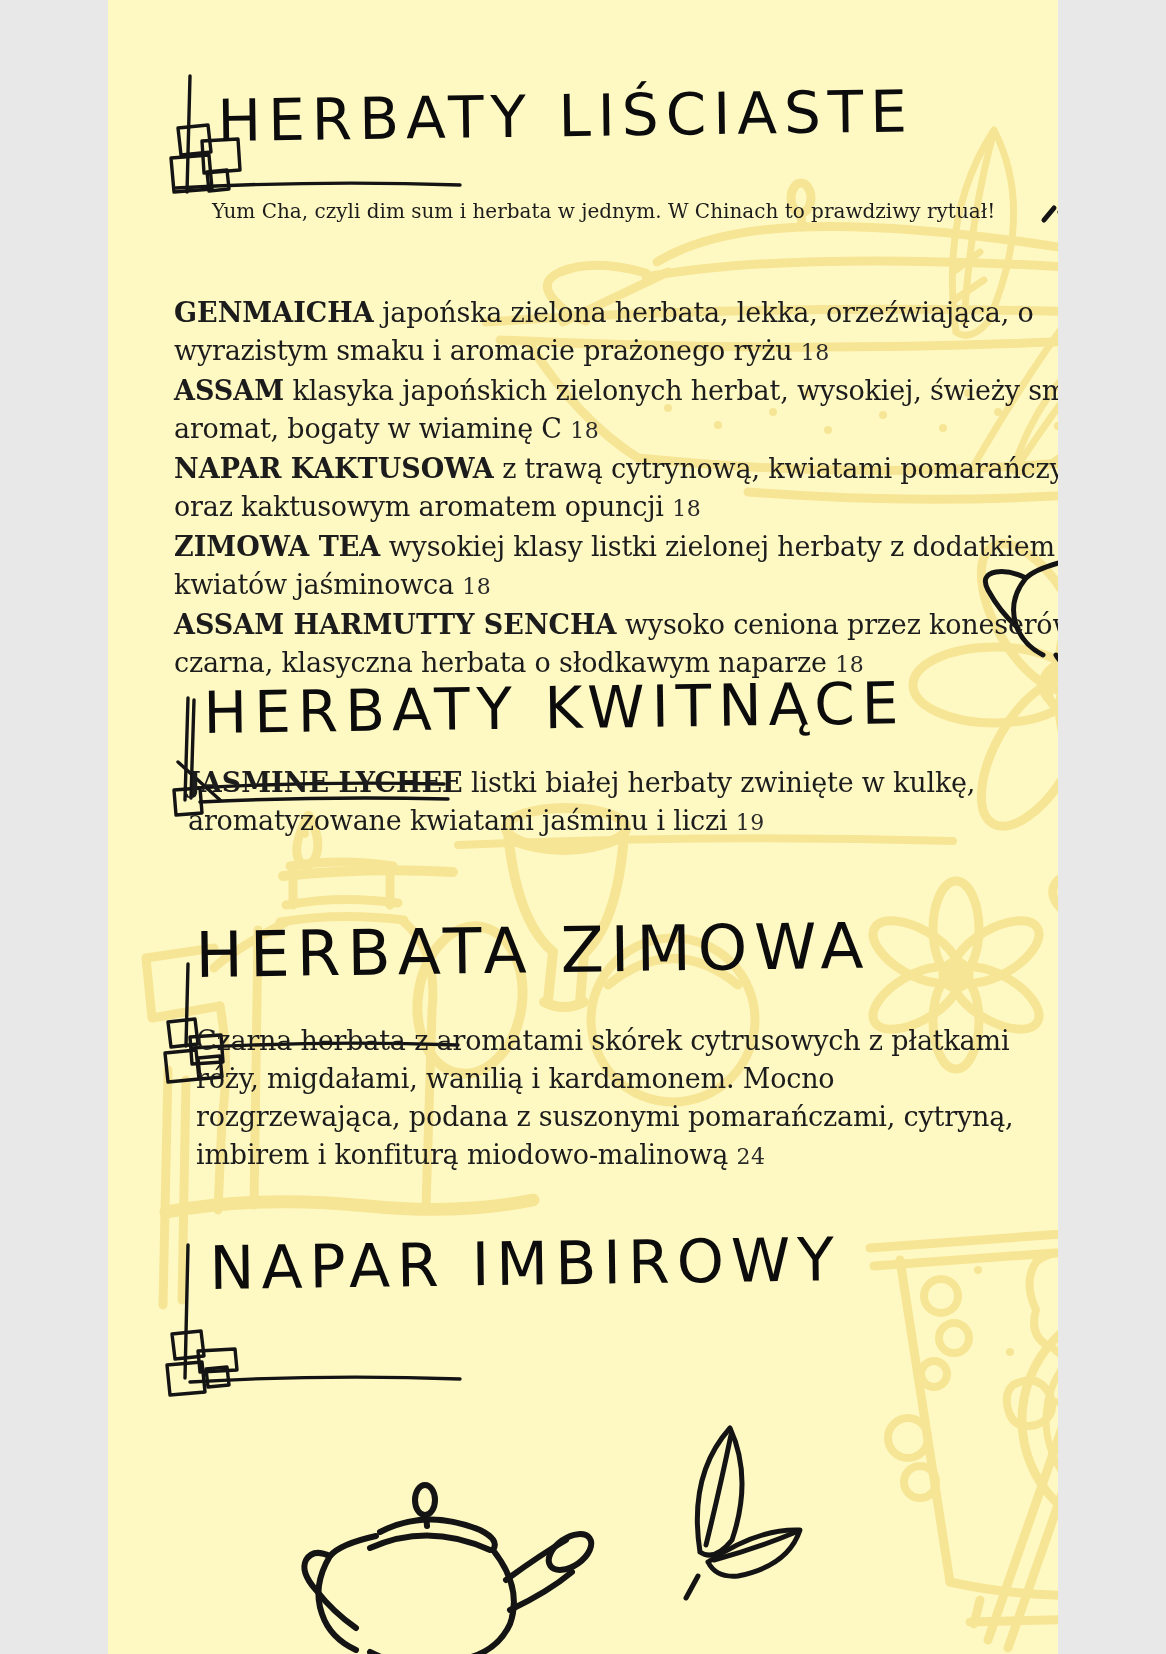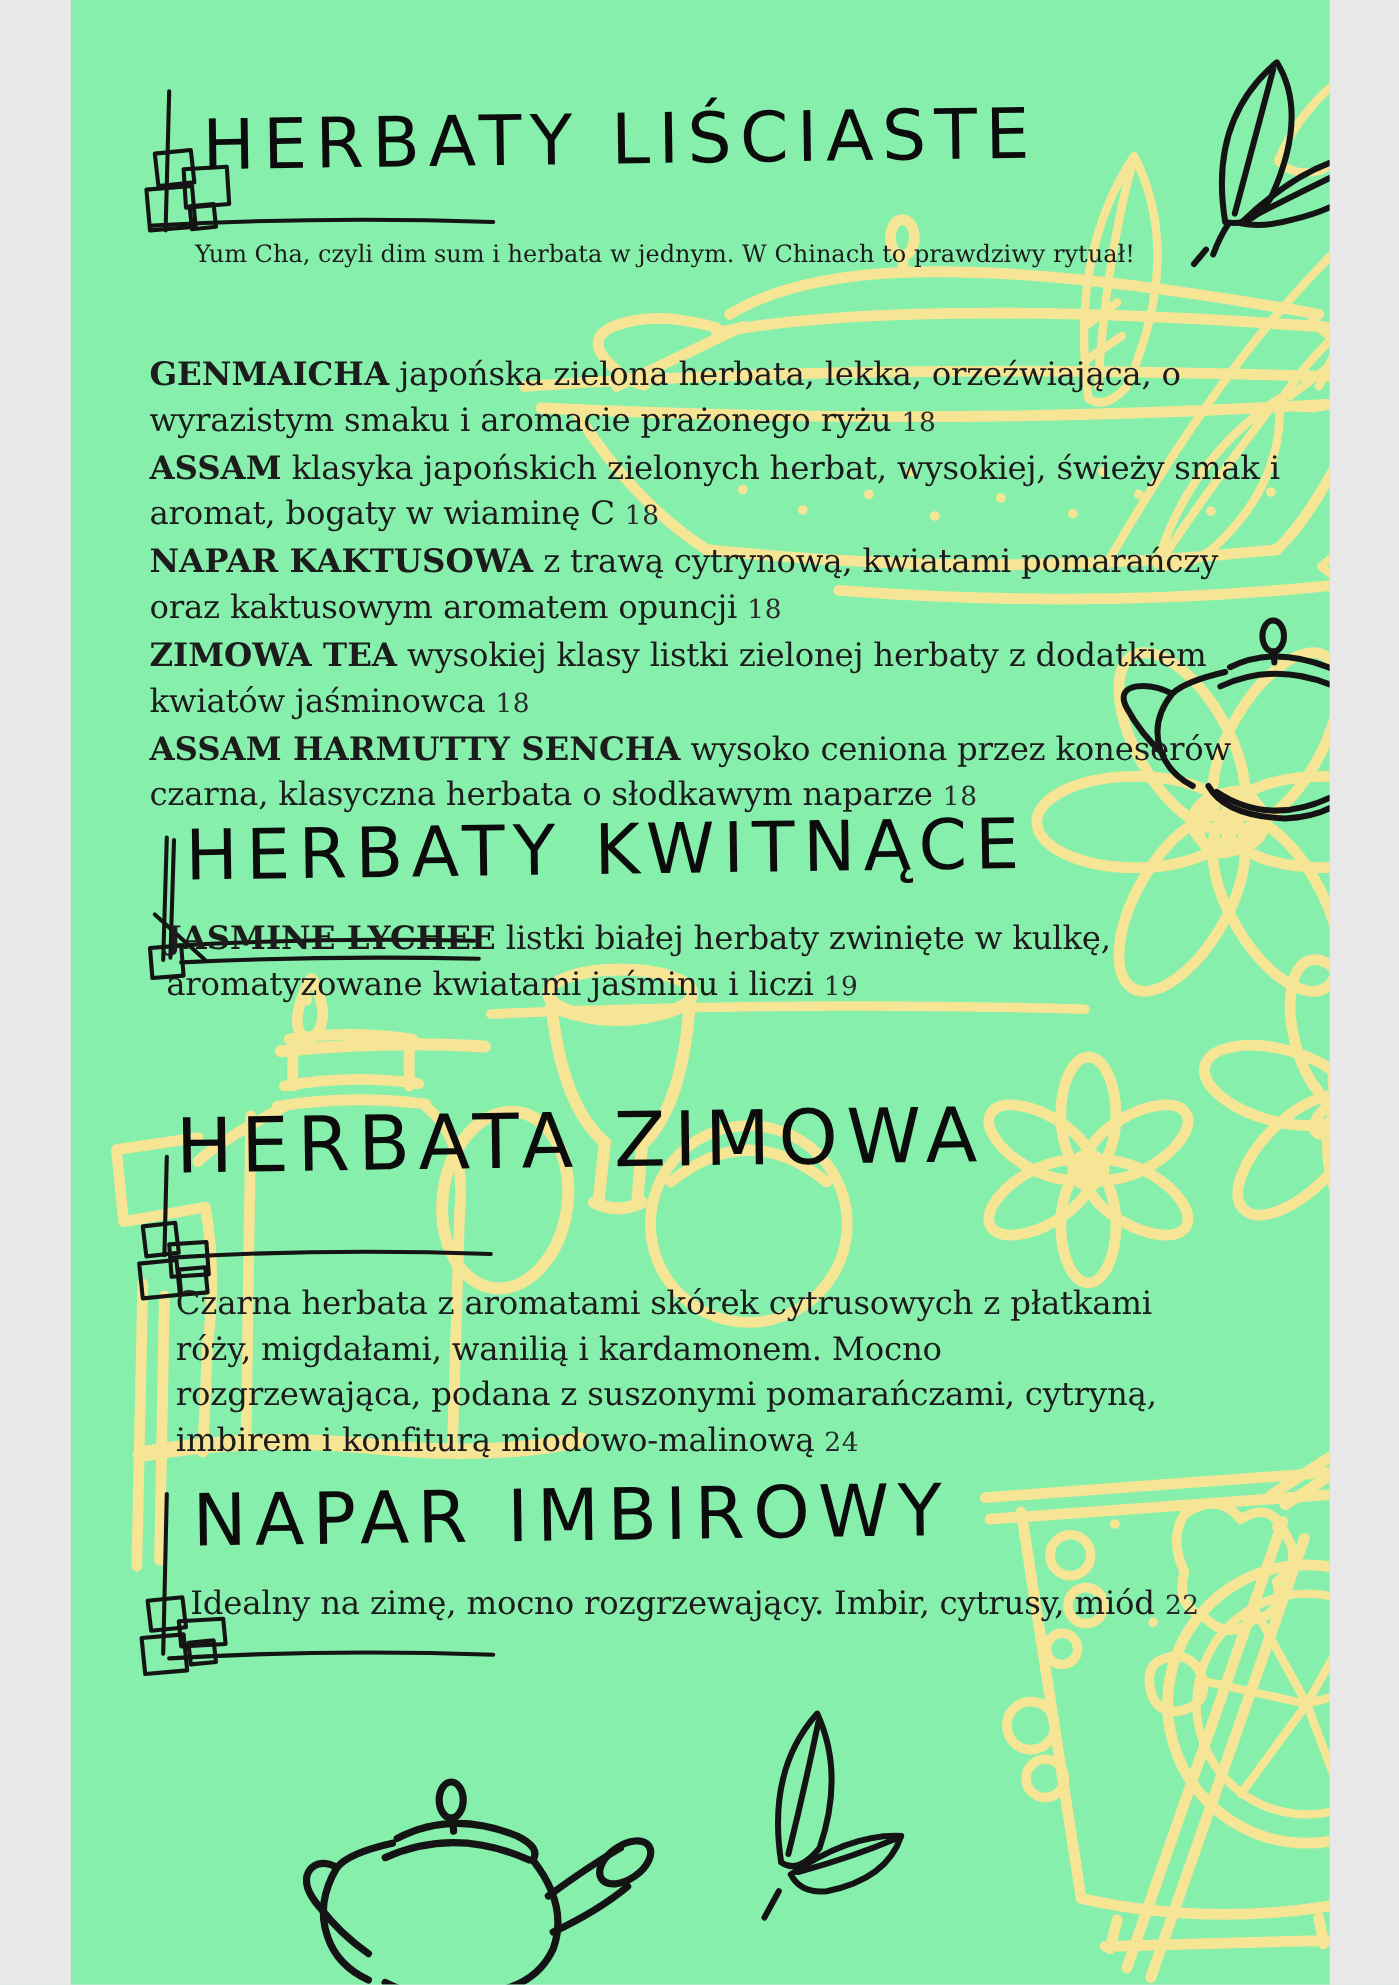--- a/index.html
+++ b/index.html
@@ -1,18 +1,18 @@
 <!DOCTYPE html>
 <html><head>
 <meta charset="utf-8">
 <style>
   html,body{margin:0;padding:0;background:#e8e8e8;}
   #page{
-    position:relative;width:1049px;height:1654px;margin:0 auto;
-    background:#86efac;overflow:hidden;
+    position:relative;width:950px;height:1654px;margin:0 auto;
+    background:#fef9c3;overflow:hidden;
     font-family:"DejaVu Serif",serif;color:#1c1c1c;
   }
   svg.decor{position:absolute;left:0;top:0;width:1166px;height:1654px;z-index:0;}
   .txt{position:absolute;z-index:2;margin:0;}
   .hand{
     font-family:"DejaVu Sans",sans-serif;font-weight:400;color:#0c0c0c;
     letter-spacing:7px;white-space:nowrap;transform:rotate(-0.8deg);
     transform-origin:left bottom;line-height:1;
   }
   .body-text{font-size:27px;line-height:38px;letter-spacing:-0.2px;color:#1c1c1c;}
@@ -263,19 +263,18 @@
   </div>
 
   <h1 class="txt hand" style="left:96px;top:684px;font-size:58px;">HERBATY KWITNĄCE</h1>
 
   <div class="txt body-text" style="left:80px;top:764px;width:950px;">
     <p class="item"><b>JASMINE LYCHEE</b> <span>listki białej herbaty zwinięte w kulkę, aromatyzowane kwiatami jaśminu i liczi</span> <span class="price">19</span></p>
   </div>
 
   <h1 class="txt hand" style="left:88px;top:924px;font-size:63px;">HERBATA ZIMOWA</h1>
 
-  <p class="txt body-text" style="left:88px;top:1068px;width:850px;"><span>Czarna herbata z aromatami skórek cytrusowych z płatkami róży, migdałami, wanilią i kardamonem. Mocno rozgrzewająca, podana z suszonymi pomarańczami, cytryną, imbirem i konfiturą miodowo-malinową</span> <span class="price">24</span></p>
+  <p class="txt body-text" style="left:88px;top:1022px;width:850px;"><span>Czarna herbata z aromatami skórek cytrusowych z płatkami róży, migdałami, wanilią i kardamonem. Mocno rozgrzewająca, podana z suszonymi pomarańczami, cytryną, imbirem i konfiturą miodowo-malinową</span> <span class="price">24</span></p>
 
   <h1 class="txt hand" style="left:102px;top:1238px;font-size:60px;">NAPAR IMBIROWY</h1>
 
-  <p class="txt body-text" style="left:100px;top:1318px;width:920px;"><span>Idealny na zimę, mocno rozgrzewający. Imbir, cytrusy, miód</span> <span class="price">22</span></p>
 
 </div>
 
 </body></html>

